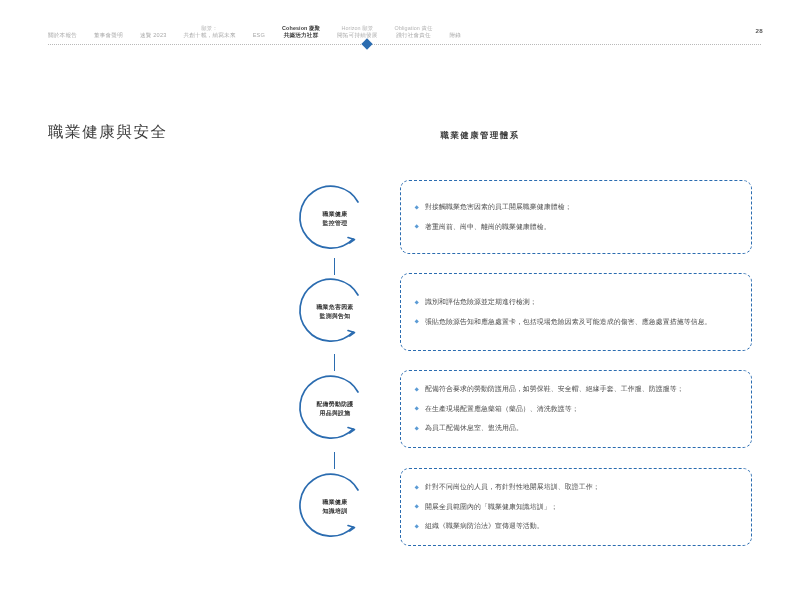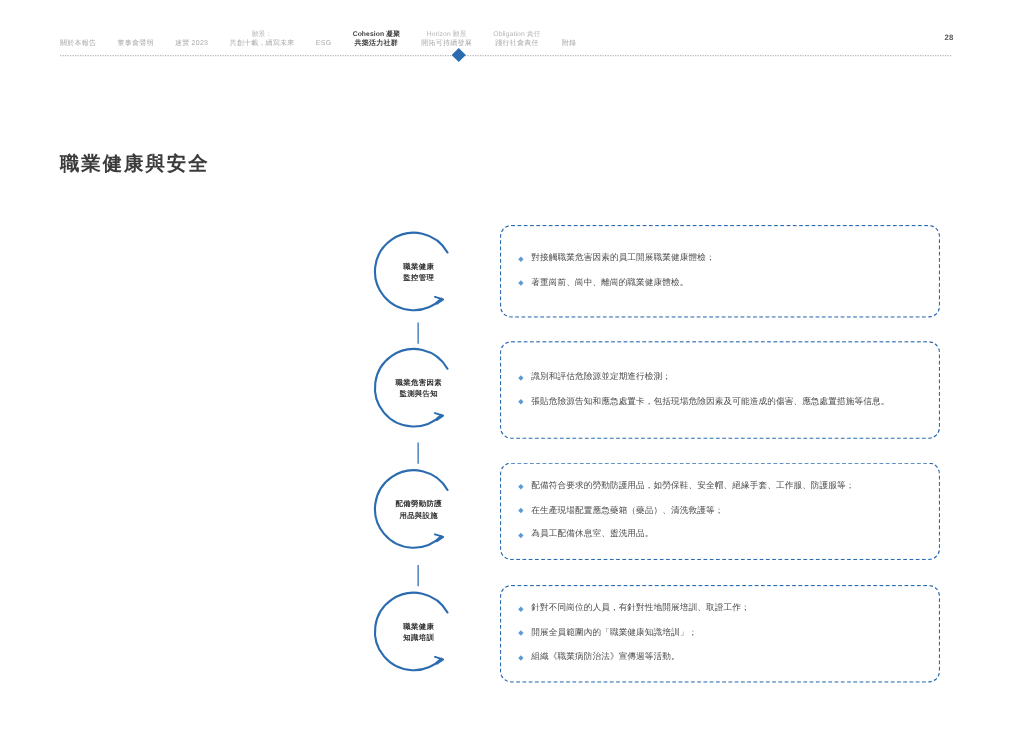--- a/index.html
+++ b/index.html
@@ -86,21 +86,21 @@
 
   
   .left-col {
     position: absolute;
     left: 48px;
     top: 122px;
     width: 215px;
   }
   .section-title {
     font-size: 15.5px;
-    font-weight: bold;
+    font-weight: normal;
     color: #3b3b3b;
     letter-spacing: 1.6px;
     margin: 0 0 22px 0;
     line-height: 20px;
   }
   .body-text {
     font-size: 7.1px;
     line-height: 14.1px;
     color: #4a4a4a;
     text-align: justify;
@@ -261,20 +261,21 @@
 
     <div class="header-rule"></div>
     <div class="header-diamond"></div>
   </div>
 
   <div class="left-col">
     <h1 class="section-title">職業健康與安全</h1>
   </div>
 
   <div class="diagram">
+    <div class="diagram-title">職業健康管理體系</div>
 
     <div class="flow-row r1">
       <div class="node">
         <svg viewBox="0 0 78 78">
           <path d="M 62 22 A 31 31 0 1 0 57 59" fill="none" stroke="#2b6cb0" stroke-width="1.7" stroke-linecap="round"></path>
           <path d="M 52 57.5 L 58.5 59.5 L 53.5 63" fill="none" stroke="#2b6cb0" stroke-width="1.6" stroke-linecap="round" stroke-linejoin="round"></path>
         </svg>
         <div class="node-label">職業健康<br>監控管理</div>
       </div>
       <div class="content-box">

